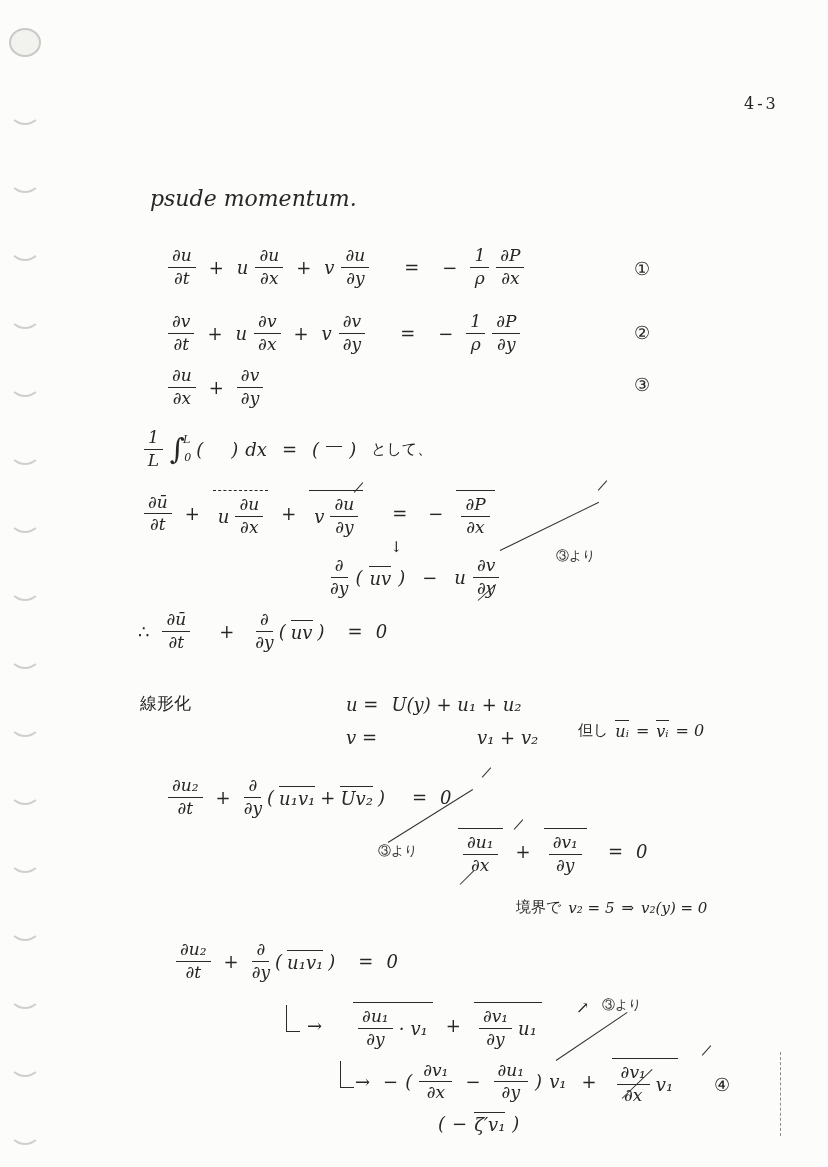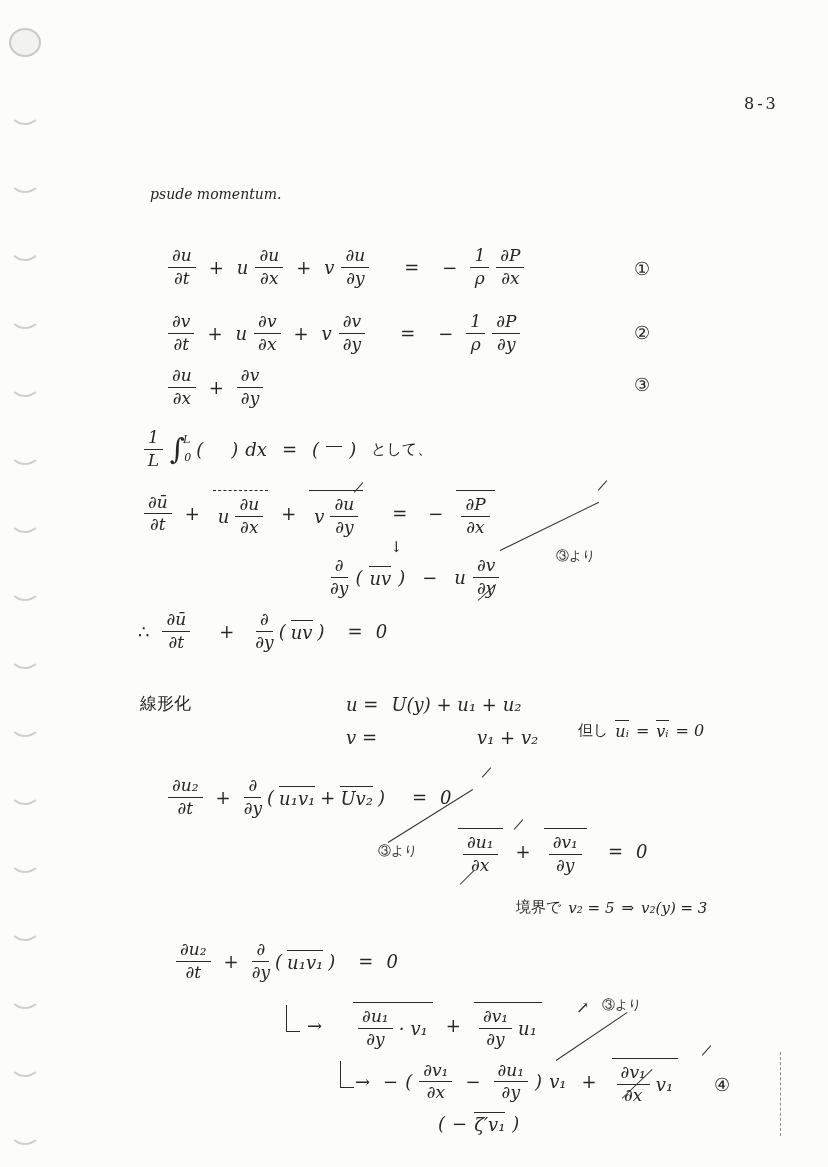--- a/index.html
+++ b/index.html
@@ -32,21 +32,21 @@
   .downarrow{position:absolute;font-size:15px;font-style:normal;}
   .uparrow{position:absolute;font-size:16px;font-style:normal;}
   .dashline{position:absolute;border-left:1.5px dashed #8d8d8a;width:0;}
   .int{font-size:29px;font-style:normal;line-height:1;}
   .intsup{font-size:11px;display:inline-block;transform:translateY(-10px);margin-left:-9px;}
   .intsub{font-size:11px;display:inline-block;transform:translateY(8px);margin-left:-13px;margin-right:-2px;}
   .sp14{display:inline-block;width:14px;}
   .sp74{display:inline-block;width:74px;}
   .barph{display:inline-block;width:16px;border-top:1.5px solid #2a2a2a;height:6px;}
   .pgnum{position:absolute;font-size:16px;font-style:normal;letter-spacing:3px;}
-  .title{position:absolute;font-size:14px;font-style:italic;}
+  .title{position:absolute;font-size:22px;font-style:italic;}
   .small15{font-size:15px;}
 </style>
 </head>
 <body>
 
 <div class="page">
 
   <div class="hole full" style="top:28px"></div>
   <div class="hole" style="top:96px"></div>
   <div class="hole" style="top:164px"></div>
@@ -58,21 +58,21 @@
   <div class="hole" style="top:572px"></div>
   <div class="hole" style="top:640px"></div>
   <div class="hole" style="top:708px"></div>
   <div class="hole" style="top:776px"></div>
   <div class="hole" style="top:844px"></div>
   <div class="hole" style="top:912px"></div>
   <div class="hole" style="top:980px"></div>
   <div class="hole" style="top:1048px"></div>
   <div class="hole" style="top:1116px"></div>
 
-  <div class="pgnum" style="left:744px;top:94px">8-3</div>
+  <div class="pgnum" style="left:744px;top:94px">4-3</div>
   <div class="title" style="left:150px;top:186px">psude momentum.</div>
 
   <div class="line" style="left:168px;top:246px">
     <span class="frac">
         <span class="num">∂u</span>
         <span class="den">∂t</span>
       </span>
     <span>+</span>
     <span class="tight" style="display:inline-flex;align-items:center">
       <span>u</span>
@@ -302,21 +302,21 @@
     <span style="margin-left:8px">=</span>
     <span>0</span>
   </div>
   <span class="slash" style="left:460px;top:884px;width:20px;transform:rotate(-45deg)"></span>
   <span class="tickmark" style="left:512px;top:824px"></span>
 
   <div class="line tight small15" style="left:516px;top:898px">
     <span class="jp">境界で</span>
     <span>v₂ = 5</span>
     <span class="jp arr">⇒</span>
-    <span>v₂(y) = 3</span>
+    <span>v₂(y) = 0</span>
   </div>
 
   <div class="line" style="left:176px;top:940px">
     <span class="frac">
         <span class="num">∂u₂</span>
         <span class="den">∂t</span>
       </span>
     <span>+</span>
     <span class="tight" style="display:inline-flex;align-items:center;column-gap:5px">
       <span class="frac">

